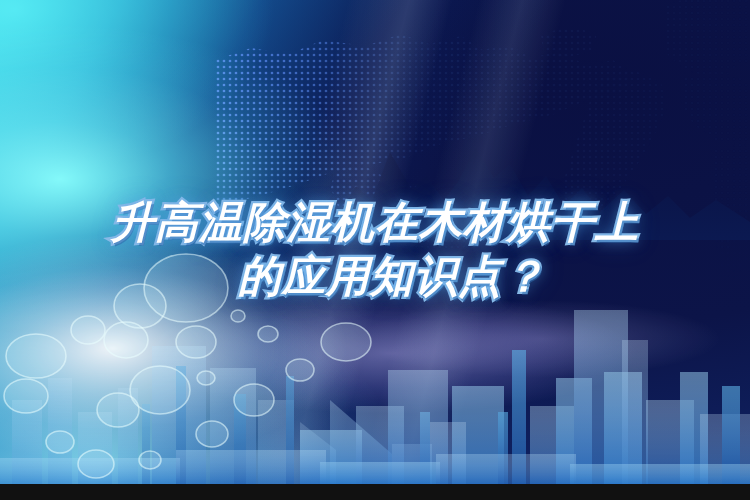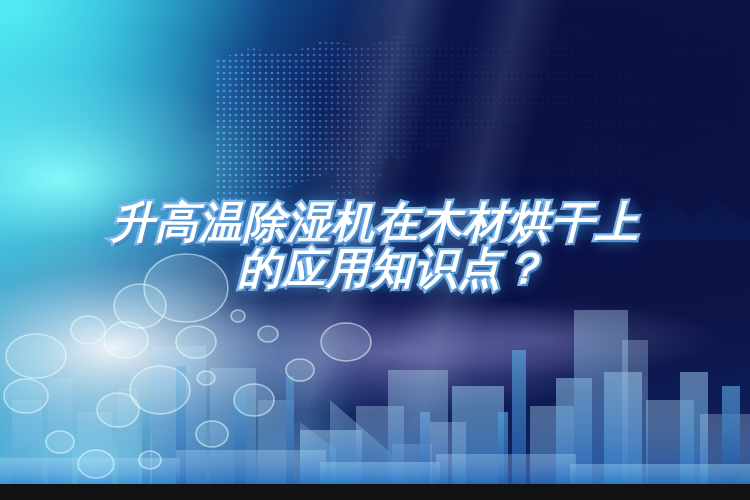--- a/index.html
+++ b/index.html
@@ -106,21 +106,21 @@
     letter-spacing:1px;
     color:#ffffff;
     -webkit-text-stroke:4.5px #8fbde8;
     paint-order:stroke fill;
     text-shadow:
       0 0 14px rgba(90,170,235,.75),
       0 0 26px rgba(60,140,215,.45),
       2px 3px 0 rgba(40,95,160,.55);
     font-family:"DejaVu Sans","Liberation Sans",sans-serif;
   }
-  .title-line.l2{padding-left:34px;}
+  .title-line.l2{padding-left:34px;margin-top:8px;}
 </style>
 </head>
 <body>
 
 <div id="stage">
 
   <div class="layer bg-base"></div>
   <div class="layer bg-wash"></div>
 
   <div class="map-wrap" style="--mapmask:none;">

